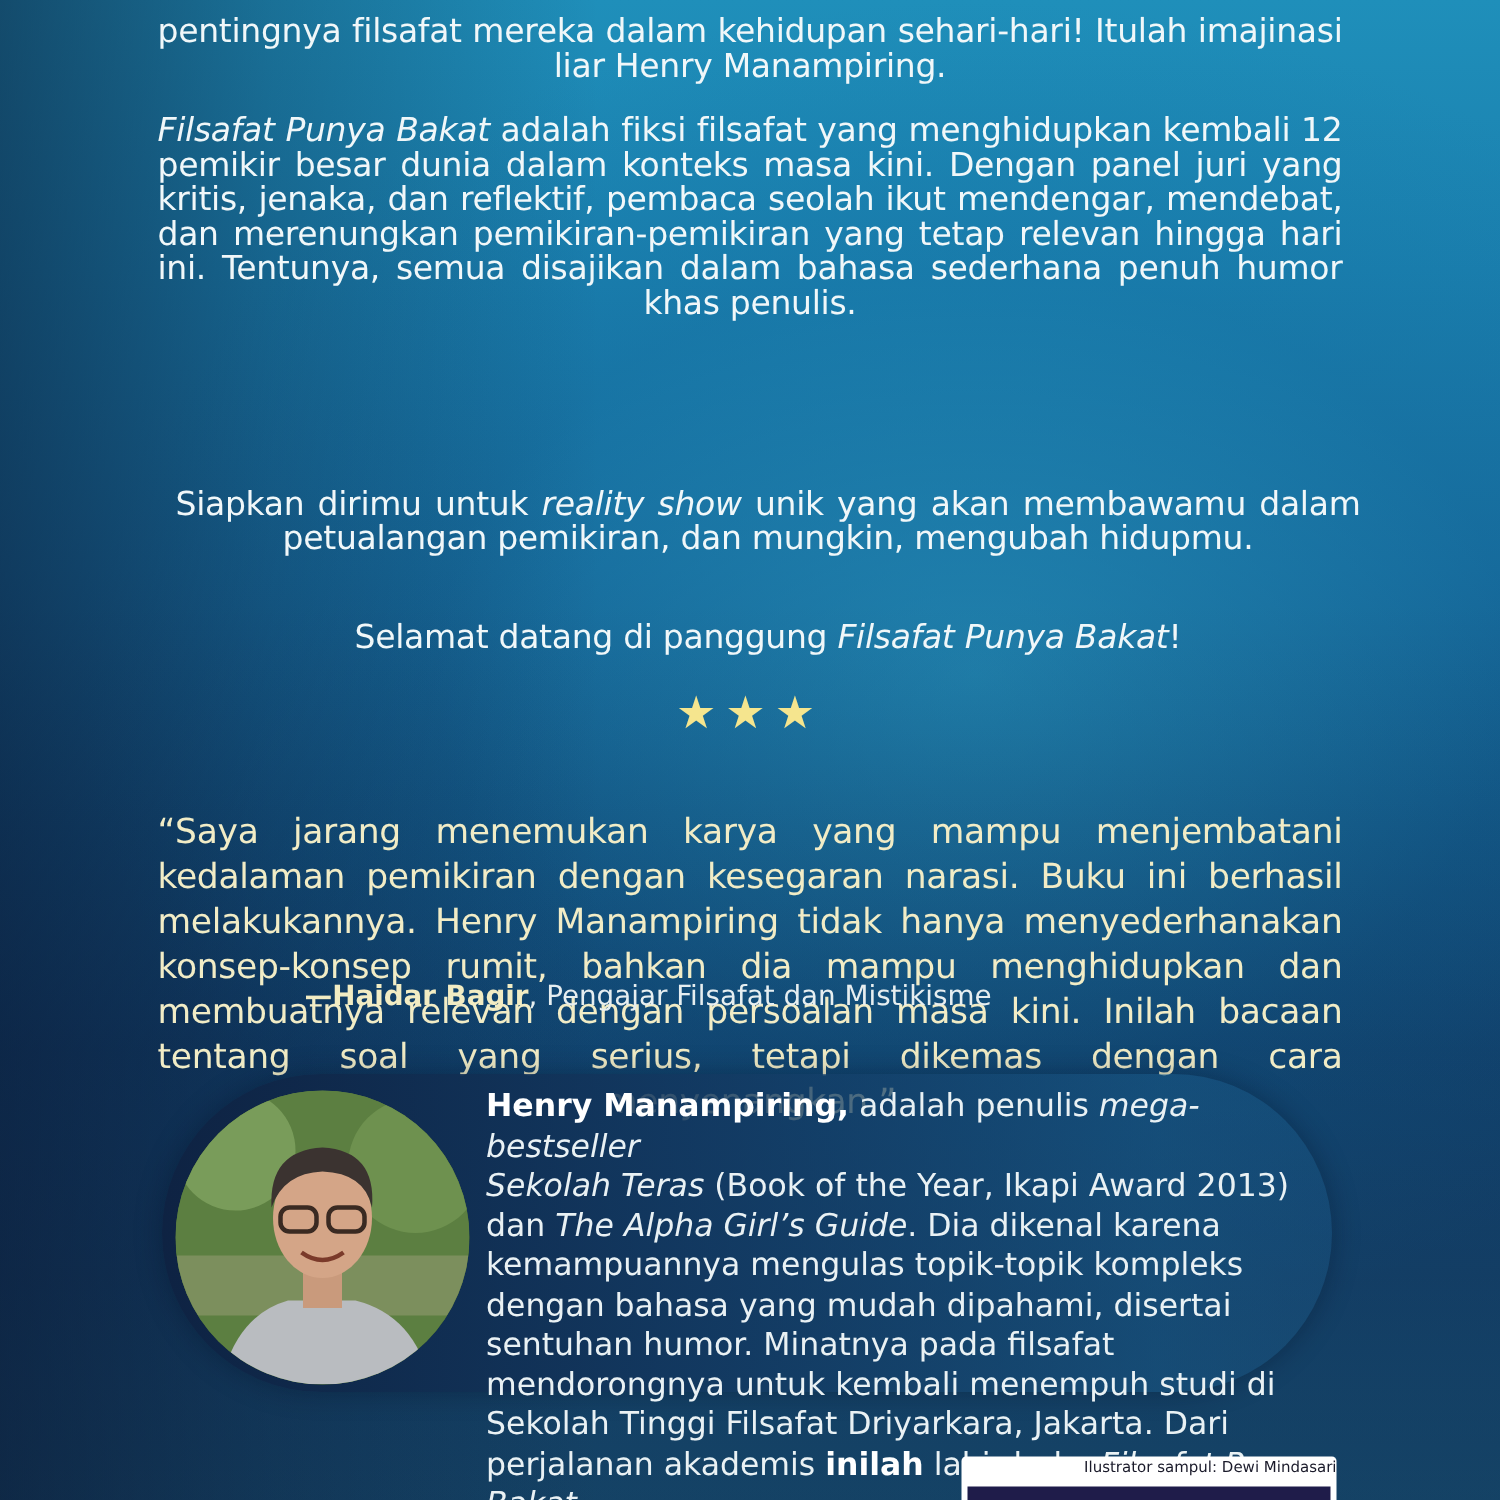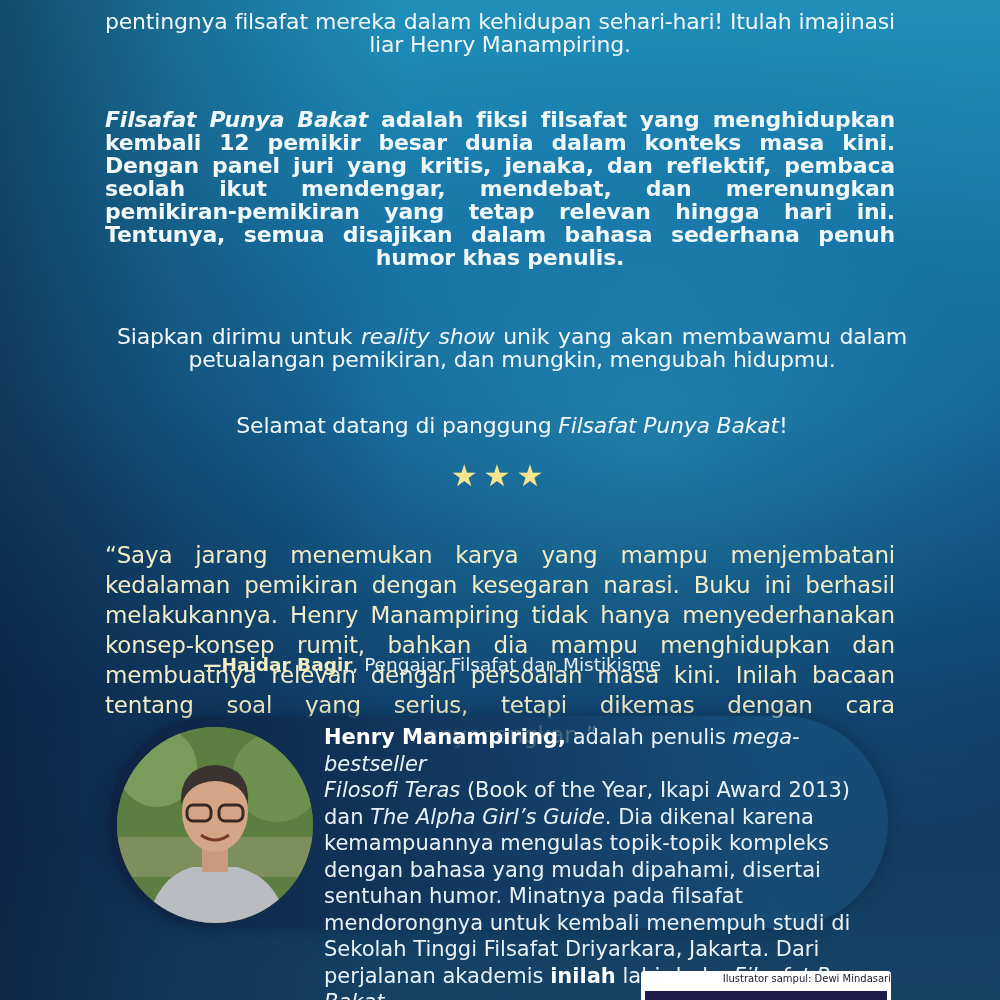--- a/index.html
+++ b/index.html
@@ -19,21 +19,21 @@
   }
   .content { position: absolute; inset: 0; }
   .para {
     position: absolute; left: 105px; width: 790px;
     font-size: 22px; line-height: 23px; text-align: justify;
     text-align-last: center; letter-spacing: -0.2px;
     color: #f0f7f9;
   }
   .para i { font-style: italic; }
   #p1 { top: 10px; }
-  #p2 { top: 108px; font-weight: bold; }
+  #p2 { top: 76px; }
   #p3 { top: 313px; }
   #p4 { top: 402px; text-align: center; }
   .stars {
     position: absolute; top: 458px; left: 0; width: 1000px; text-align: center;
     font-size: 30px; color: #f5e58e; letter-spacing: 6px;
   }
   .quote {
     position: absolute; left: 105px; top: 540px; width: 790px;
     font-size: 23px; line-height: 30px; text-align: justify; text-align-last: center;
     color: #f1ecc6; letter-spacing: -0.2px;
@@ -118,21 +118,21 @@
       <ellipse cx="98" cy="85" rx="33" ry="40" fill="#d4a587"></ellipse>
       <path d="M64 78 Q62 40 98 38 Q134 40 131 78 Q126 55 98 54 Q72 55 64 78 Z" fill="#3b3330"></path>
       <rect x="70" y="78" width="24" height="16" rx="6" fill="none" stroke="#3a2a22" stroke-width="3"></rect>
       <rect x="102" y="78" width="24" height="16" rx="6" fill="none" stroke="#3a2a22" stroke-width="3"></rect>
       <path d="M84 108 Q98 118 112 108" fill="none" stroke="#7a3a2a" stroke-width="3"></path>
     </svg>
   </div>
 
   <div class="bio">
     <b>Henry Manampiring,</b><span> adalah penulis </span><i>mega-bestseller</i><br>
-    <i>Filosofi Teras</i><span> (Book of the Year, Ikapi Award 2013)</span><br>
+    <i>Sekolah Teras</i><span> (Book of the Year, Ikapi Award 2013)</span><br>
     <span>dan </span><i>The Alpha Girl’s Guide</i><span>. Dia dikenal karena kemampuannya mengulas topik-topik kompleks dengan bahasa yang mudah dipahami, disertai sentuhan humor. Minatnya pada filsafat mendorongnya untuk kembali menempuh studi di Sekolah Tinggi Filsafat Driyarkara, Jakarta. Dari perjalanan akademis </span><b>inilah</b><span> lahir buku </span><i>Filsafat Punya Bakat</i><span>.</span>
   </div>
 
   <div class="credit">
     <div class="credit-text">Ilustrator sampul: Dewi Mindasari</div>
     <div class="barcode-strip"></div>
   </div>
 
 </div>
 

